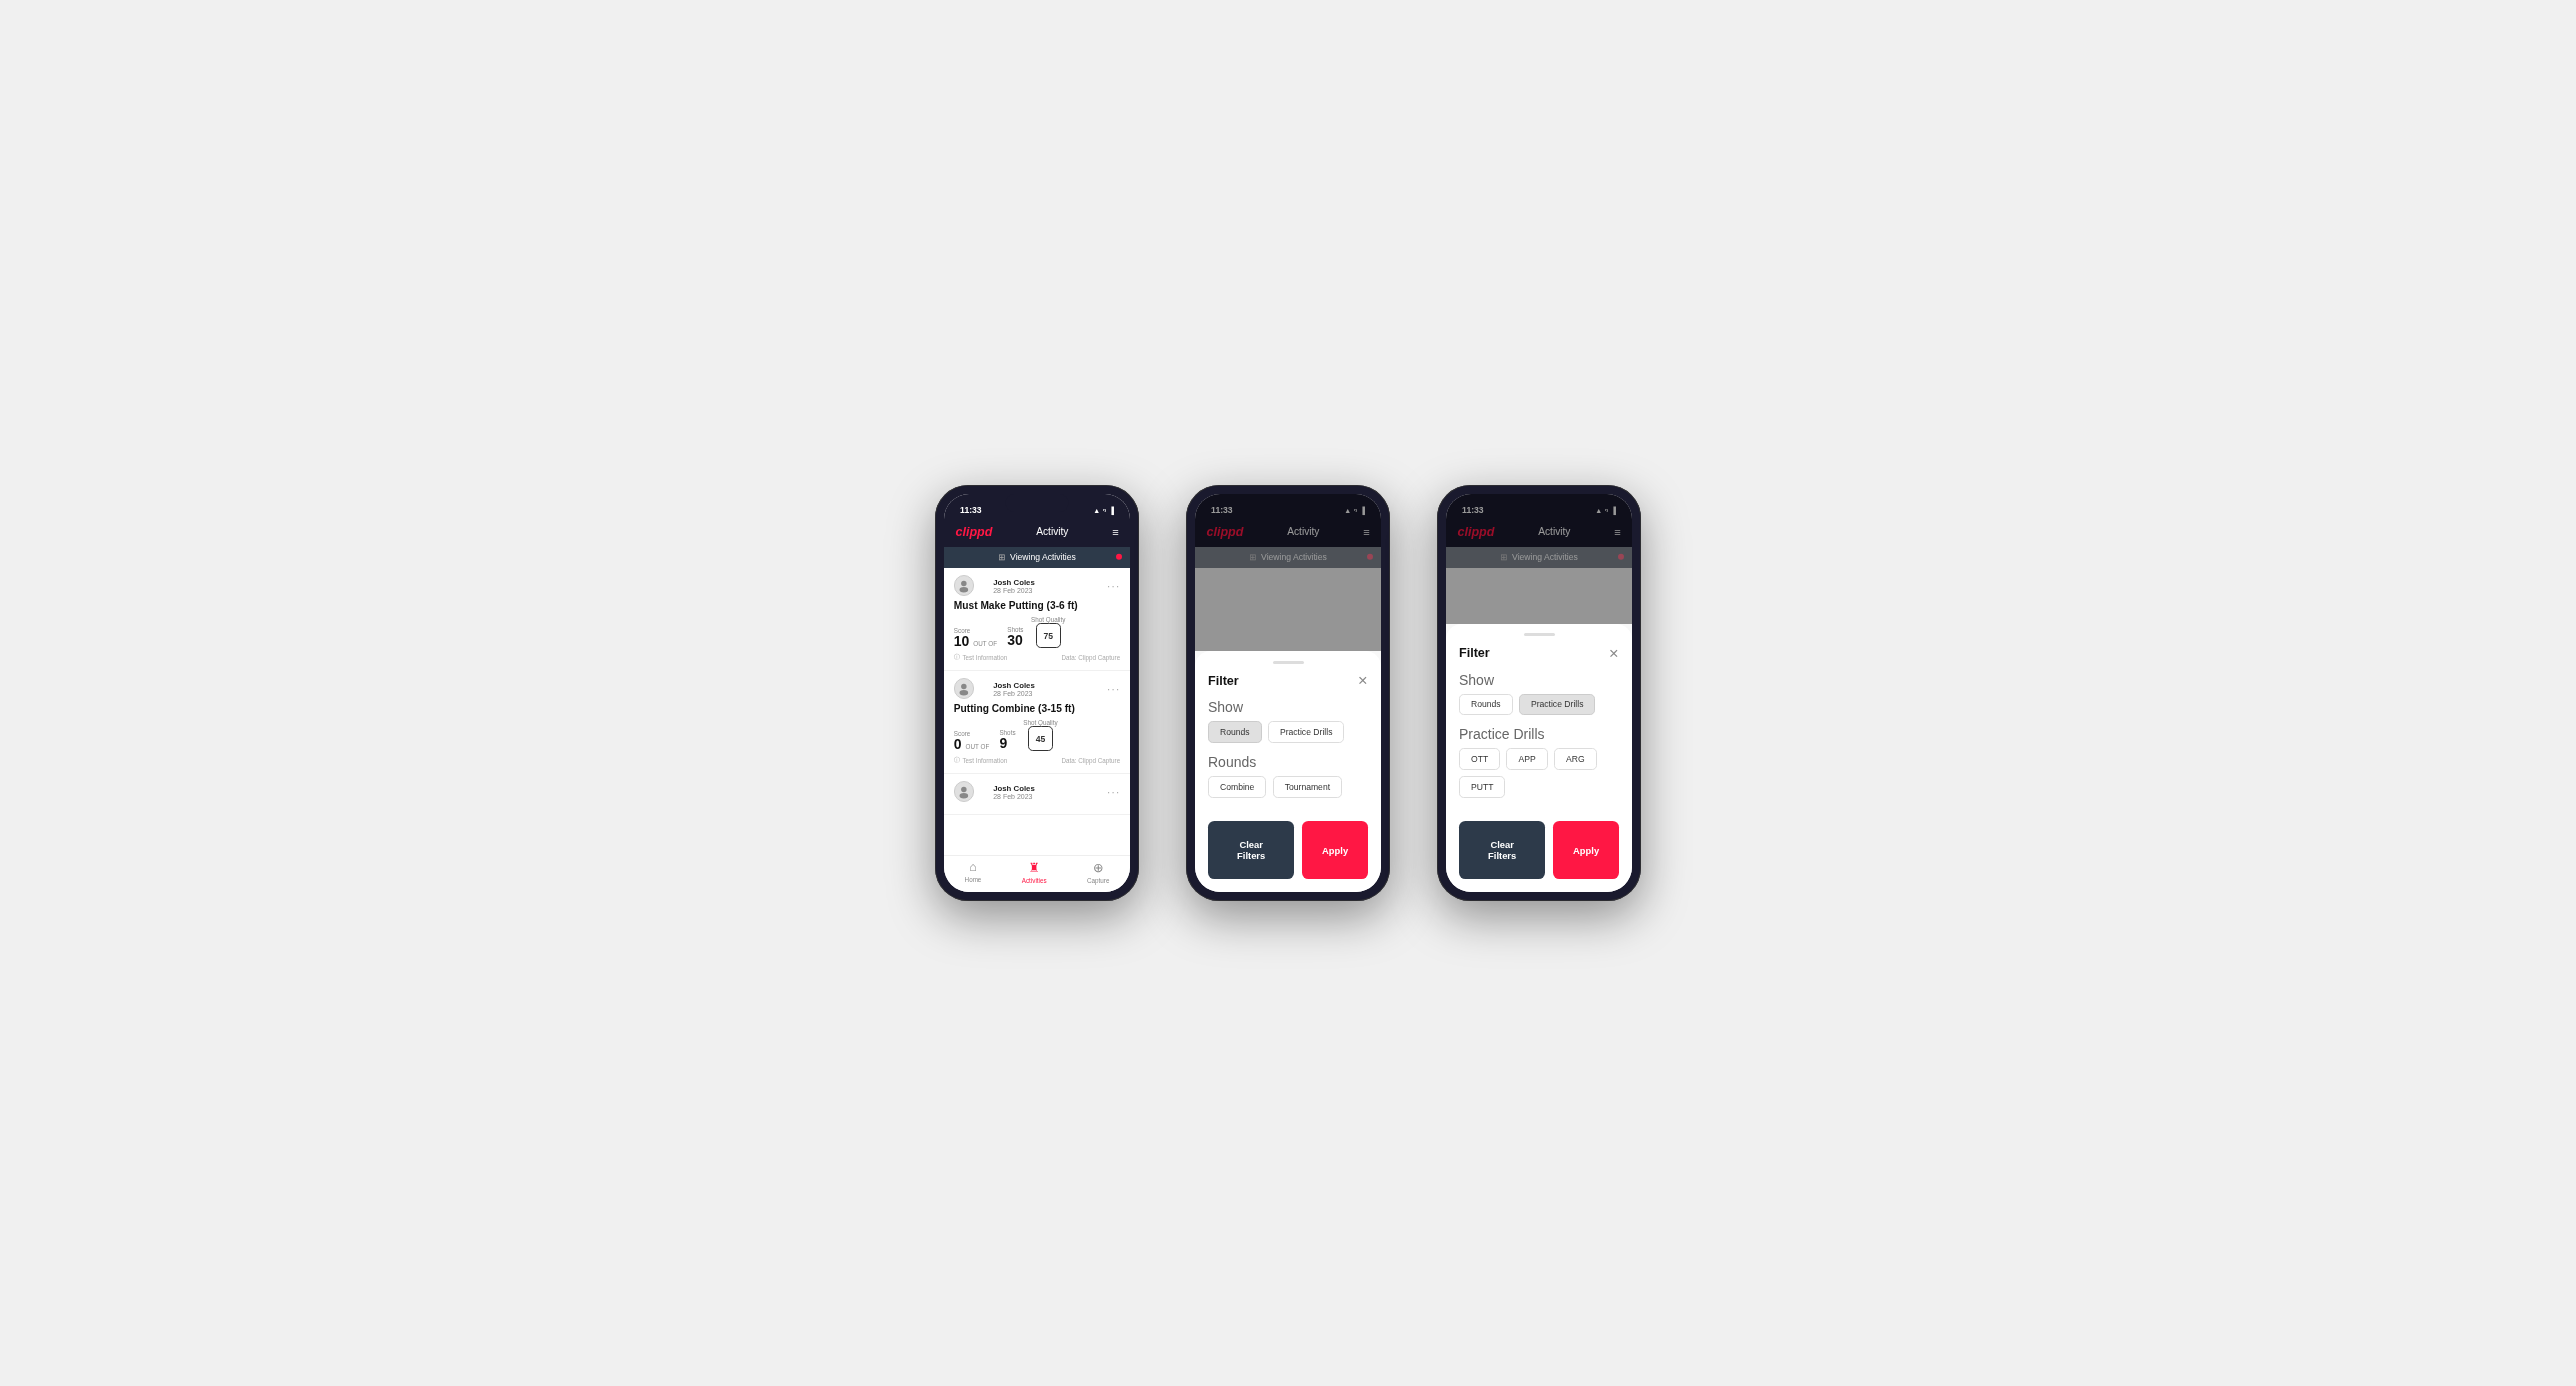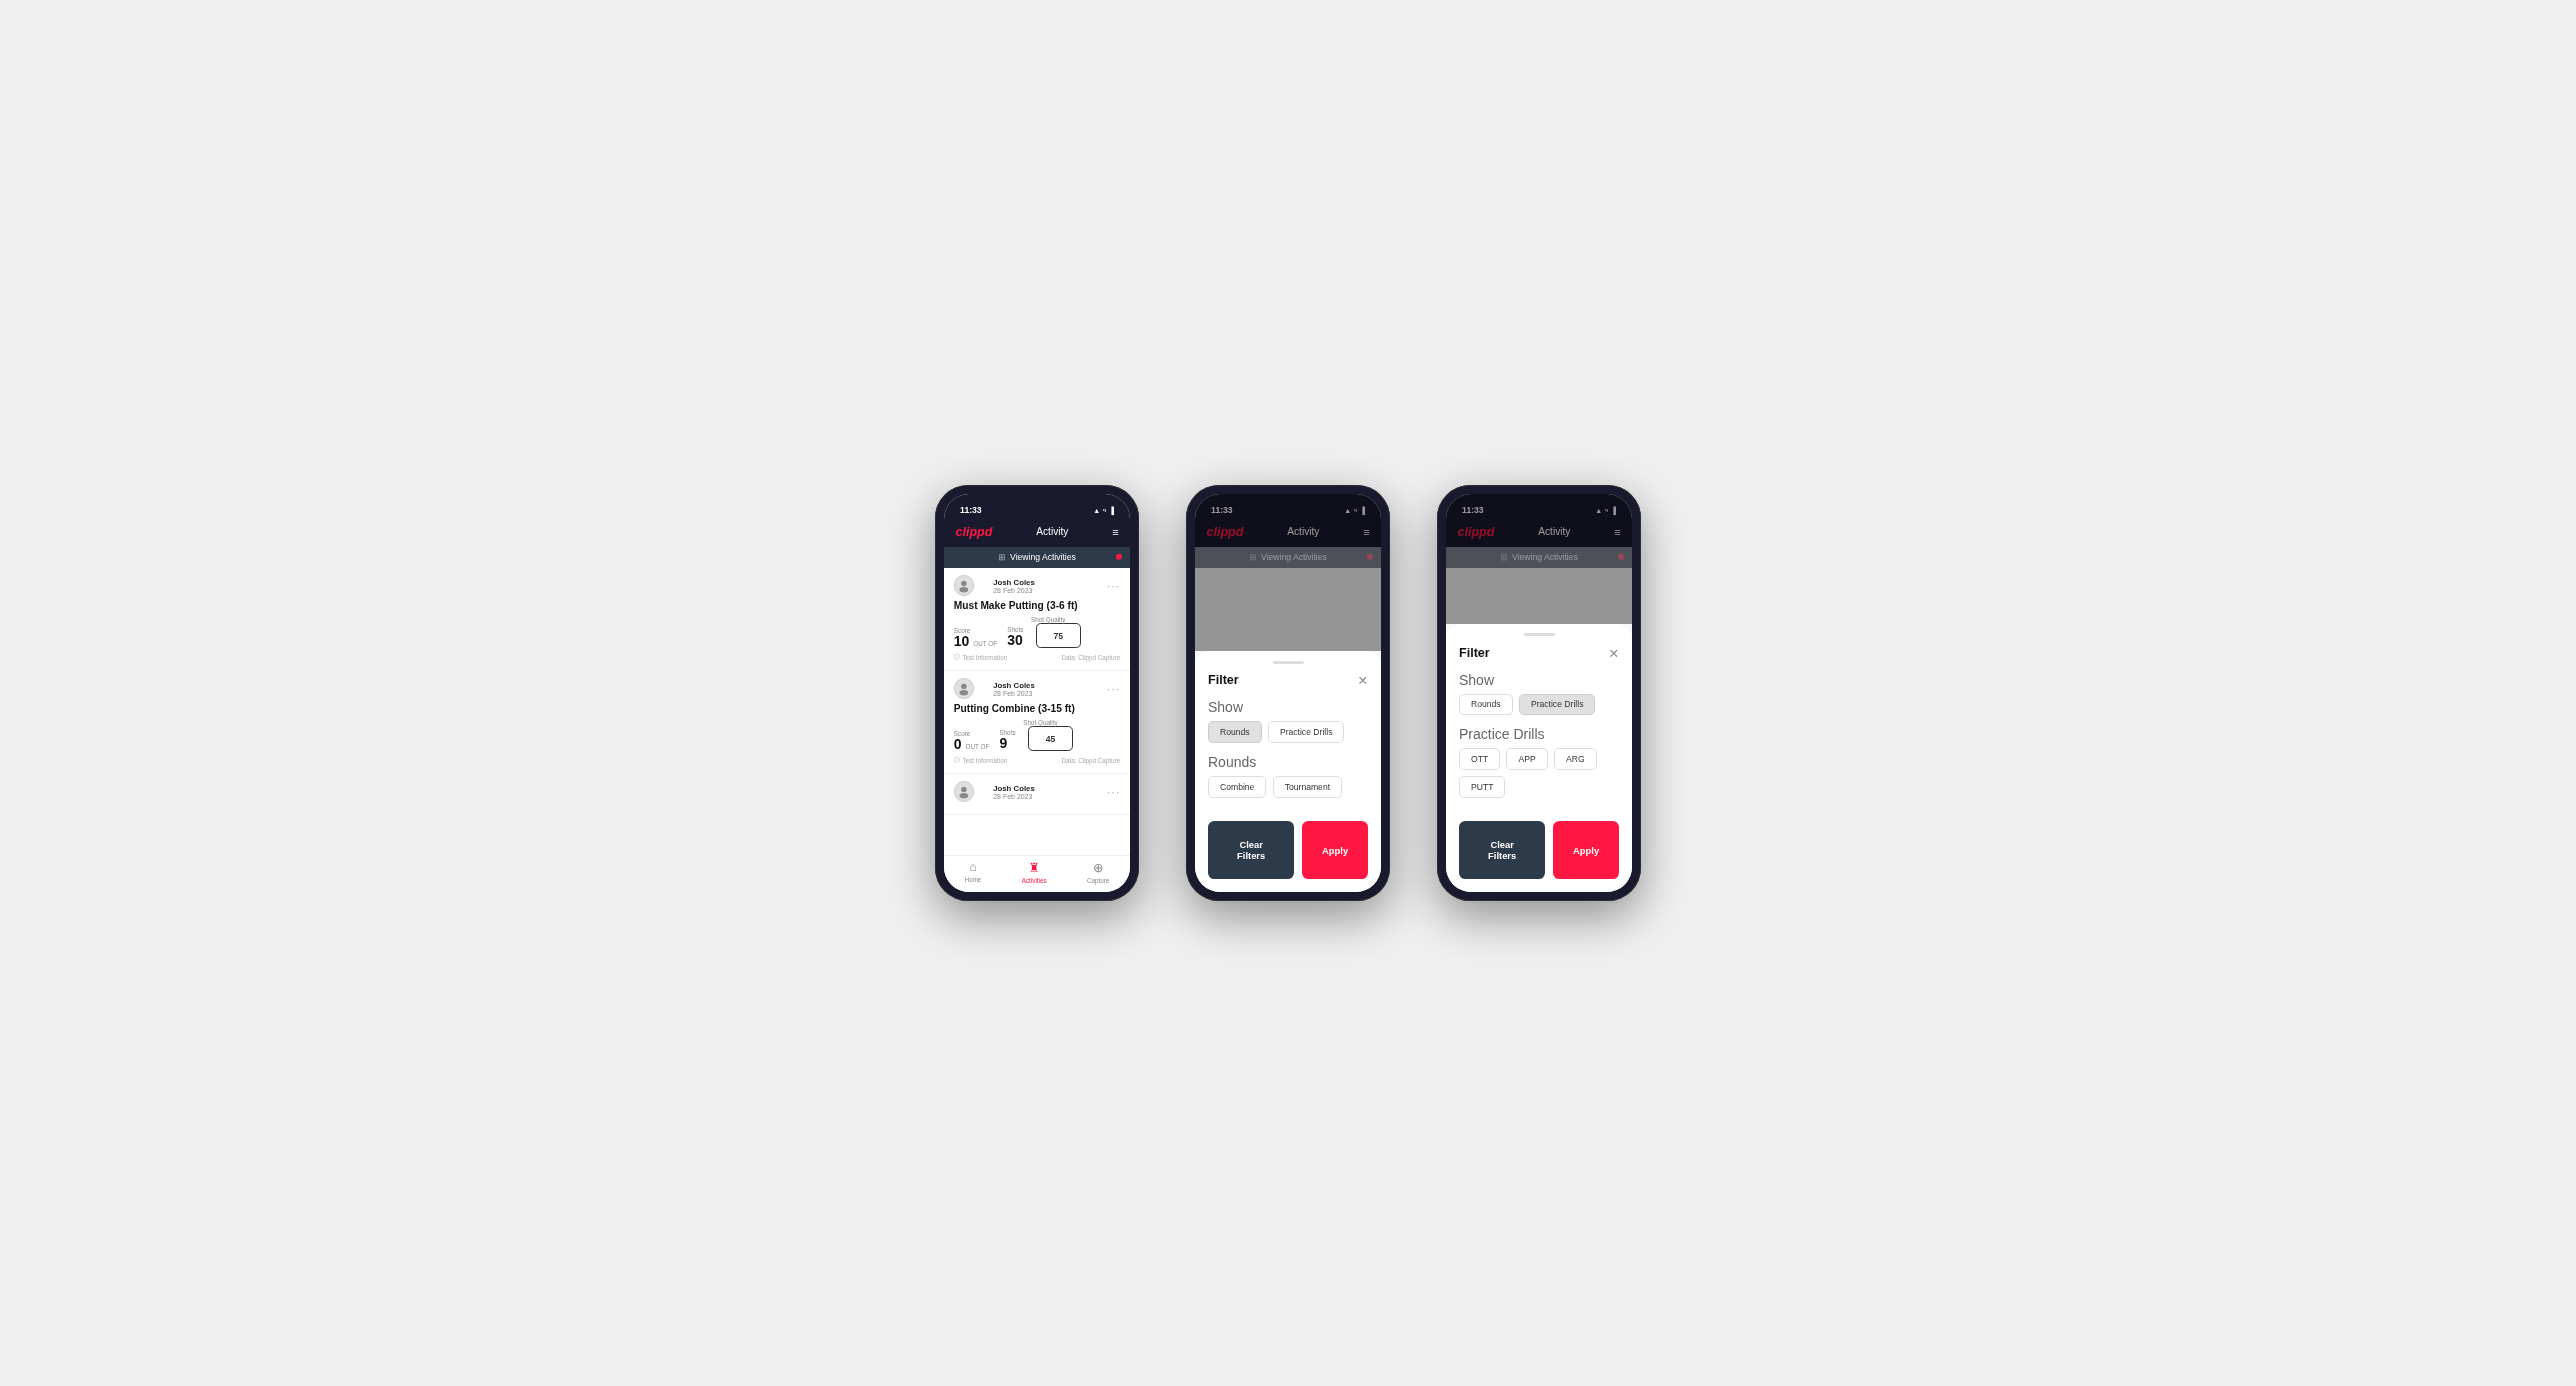--- a/index.html
+++ b/index.html
@@ -166,21 +166,21 @@
       display: flex;
       gap: 7.8px;
       align-items: flex-end;
       margin-bottom: 4.7px;
     }
     .stat-label { font-size: 6.3px; color: #888; font-weight: 500; }
     .stat-value { font-size: 14px; font-weight: 700; color: #111; line-height: 1; }
     .stat-outof { font-size: 6.3px; color: #888; margin: 0 2.4px; }
 
     .shot-quality-badge {
-      width: 45px;
+      width: 25px;
       height: 25px;
       border: 1.6px solid #333;
       border-radius: 4.7px;
       display: flex;
       align-items: center;
       justify-content: center;
       font-size: 8.6px;
       font-weight: 700;
       color: #333;
       margin-left: 4.7px;
@@ -239,20 +239,21 @@
     .sheet-handle {
       width: 31px;
       height: 3.1px;
       background: #ddd;
       border-radius: 1.6px;
       margin: 0 auto 9.4px;
     }
     .filter-header {
       display: flex;
       justify-content: space-between;
+      align-items: center;
       margin-bottom: 11px;
     }
     .filter-title {
       font-size: 12.6px;
       font-weight: 700;
       color: #111;
     }
     .close-btn {
       color: #888;
       font-size: 12.6px;

